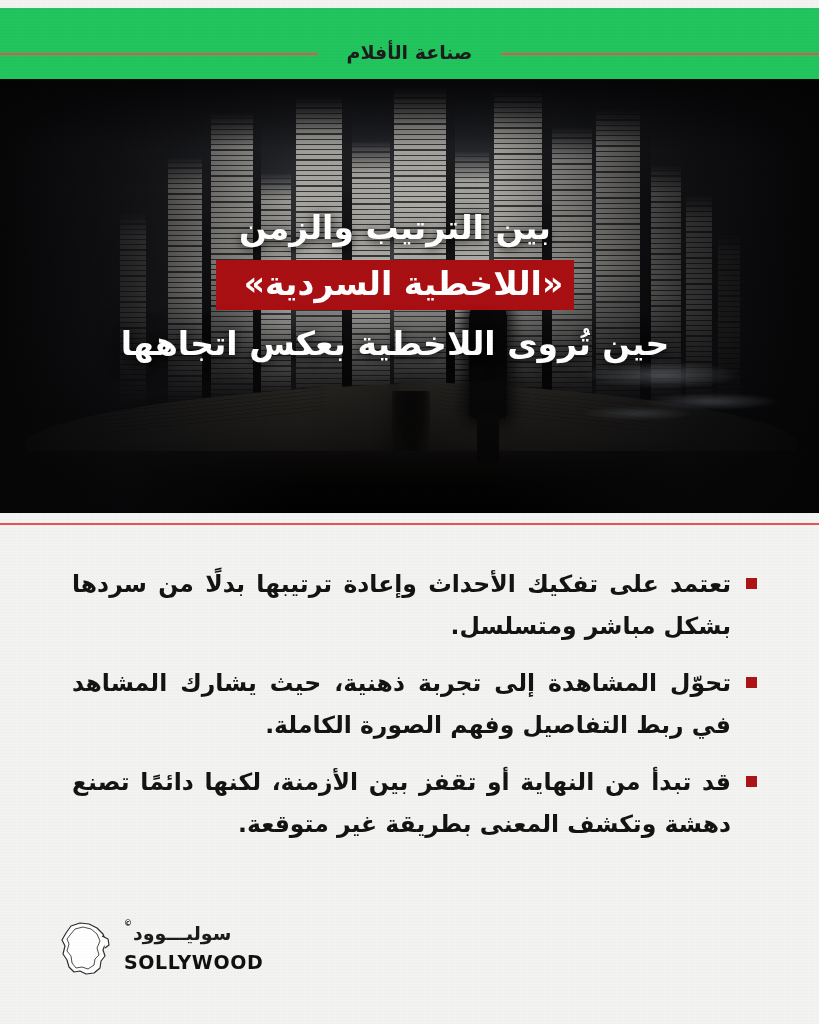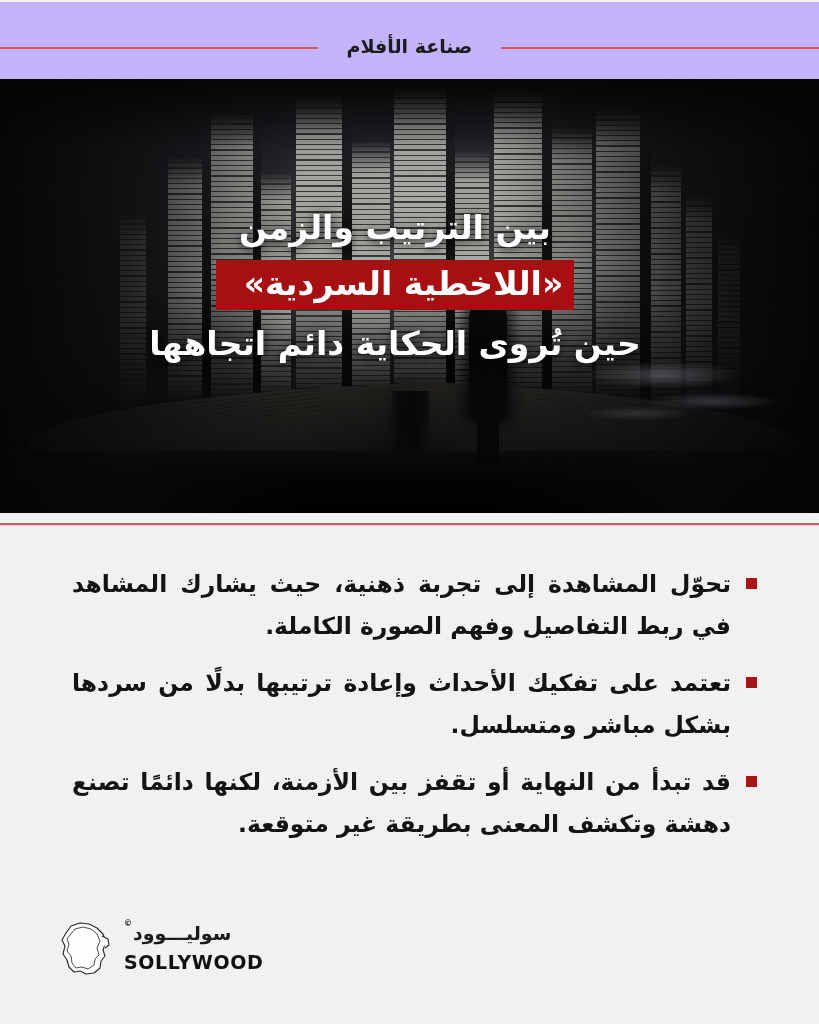--- a/index.html
+++ b/index.html
@@ -21,22 +21,22 @@
   .paper-texture{
     position:absolute; inset:0; pointer-events:none; z-index:40;
     background-image:
       repeating-linear-gradient(0deg, rgba(0,0,0,0.016) 0 1px, rgba(255,255,255,0) 1px 3px),
       repeating-linear-gradient(90deg, rgba(0,0,0,0.013) 0 1px, rgba(255,255,255,0) 1px 3px);
     opacity:.85;
   }
 
   
   .top-header{
-    position:absolute; left:0; top:2px; width:819px; height:96px;
-    background:#c4b5fd;
+    position:absolute; left:0; top:8px; width:819px; height:96px;
+    background:#22c55e;
   }
   .header-rule-left, .header-rule-right{
     position:absolute; top:45px; height:1.6px;
     background:#e2555a;
   }
   .header-rule-left{ left:0; width:318px; }
   .header-rule-right{ right:0; width:318px; }
 
   .header-title{
     position:absolute; left:0; right:0; top:27px;
@@ -300,37 +300,37 @@
   <div class="hero-shade-left"></div>
   <div class="hero-shade-right"></div>
   <div class="hero-shade-top"></div>
   <div class="mist"></div>
 
   <div class="hero-text">
     <div class="hero-line">بين الترتيب والزمن</div>
     <div>
       <span class="hero-line-highlight">«اللاخطية السردية»</span>
     </div>
-    <div class="hero-line">حين تُروى الحكاية دائم اتجاهها</div>
+    <div class="hero-line">حين تُروى اللاخطية بعكس اتجاهها</div>
   </div>
 
 </div>
 
 <div class="hero-divider"></div>
 
 <div class="bullets">
+
+  <div class="bullet-row">
+    <span class="bullet-marker"></span>
+    <div class="bullet-text">تعتمد على تفكيك الأحداث وإعادة ترتيبها بدلًا من سردها بشكل مباشر ومتسلسل.</div>
+  </div>
 
   <div class="bullet-row">
     <span class="bullet-marker"></span>
     <div class="bullet-text">تحوّل المشاهدة إلى تجربة ذهنية، حيث يشارك المشاهد في ربط التفاصيل وفهم الصورة الكاملة.</div>
-  </div>
-
-  <div class="bullet-row">
-    <span class="bullet-marker"></span>
-    <div class="bullet-text">تعتمد على تفكيك الأحداث وإعادة ترتيبها بدلًا من سردها بشكل مباشر ومتسلسل.</div>
   </div>
 
   <div class="bullet-row">
     <span class="bullet-marker"></span>
     <div class="bullet-text">قد تبدأ من النهاية أو تقفز بين الأزمنة، لكنها دائمًا تصنع دهشة وتكشف المعنى بطريقة غير متوقعة.</div>
   </div>
 
 </div>
 
 <div class="footer-logo">

